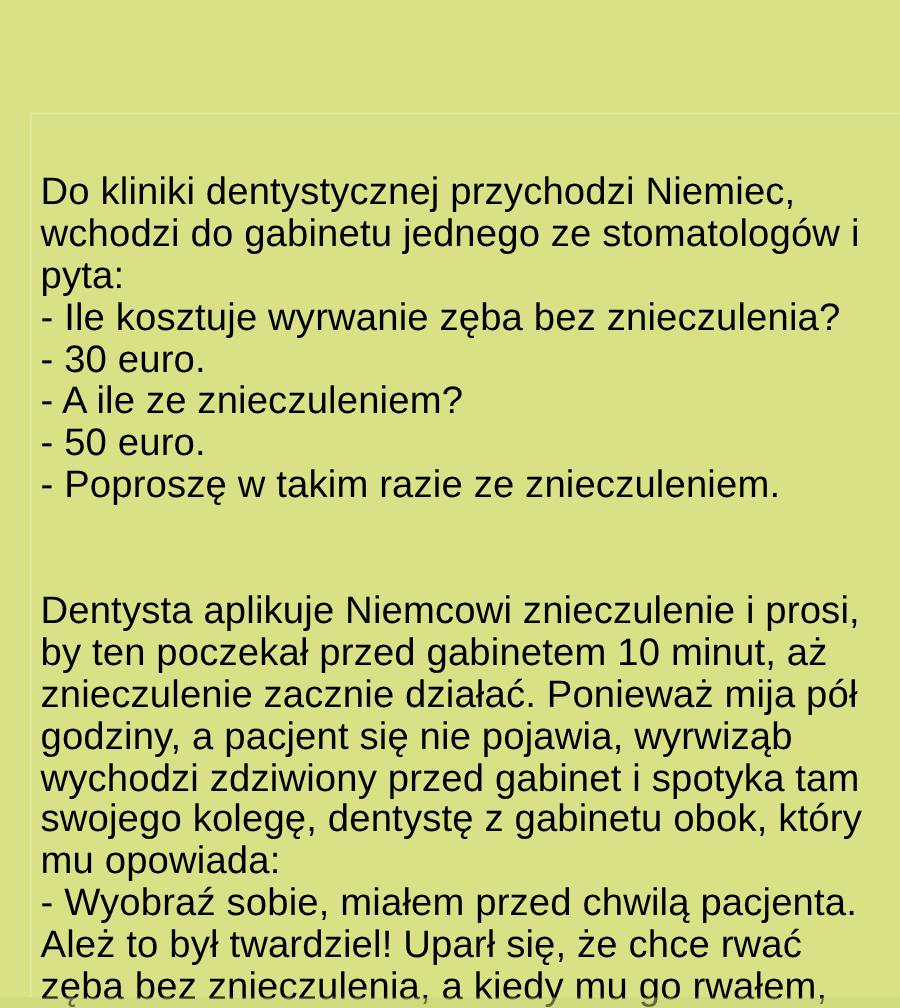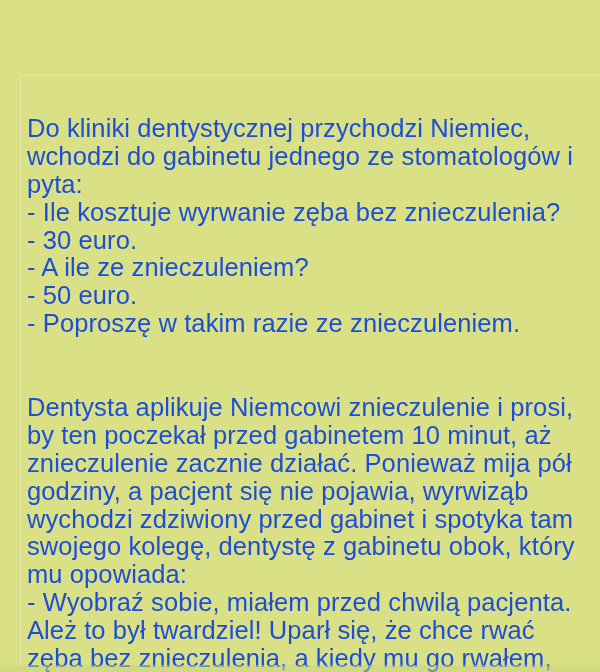--- a/index.html
+++ b/index.html
@@ -52,21 +52,21 @@
     margin: 0;
     white-space: pre-line;
   }
   .joke-paragraph + .joke-paragraph {
     margin-top: 27.9px;
   }
 </style>
 </head>
 <body>
 
-<div id="canvas" style="background: rgb(217, 224, 133); color: #1d4ed8;">
+<div id="canvas" style="background: rgb(217, 224, 133); color: #000000;">
   <div id="card-edge"></div>
   <div id="joke-text">
     <p class="joke-paragraph">Do kliniki dentystycznej przychodzi Niemiec,
 wchodzi do gabinetu jednego ze stomatologów i
 pyta:
 - Ile kosztuje wyrwanie zęba bez znieczulenia?
 - 30 euro.
 - A ile ze znieczuleniem?
 - 50 euro.
 - Poproszę w takim razie ze znieczuleniem.</p>

